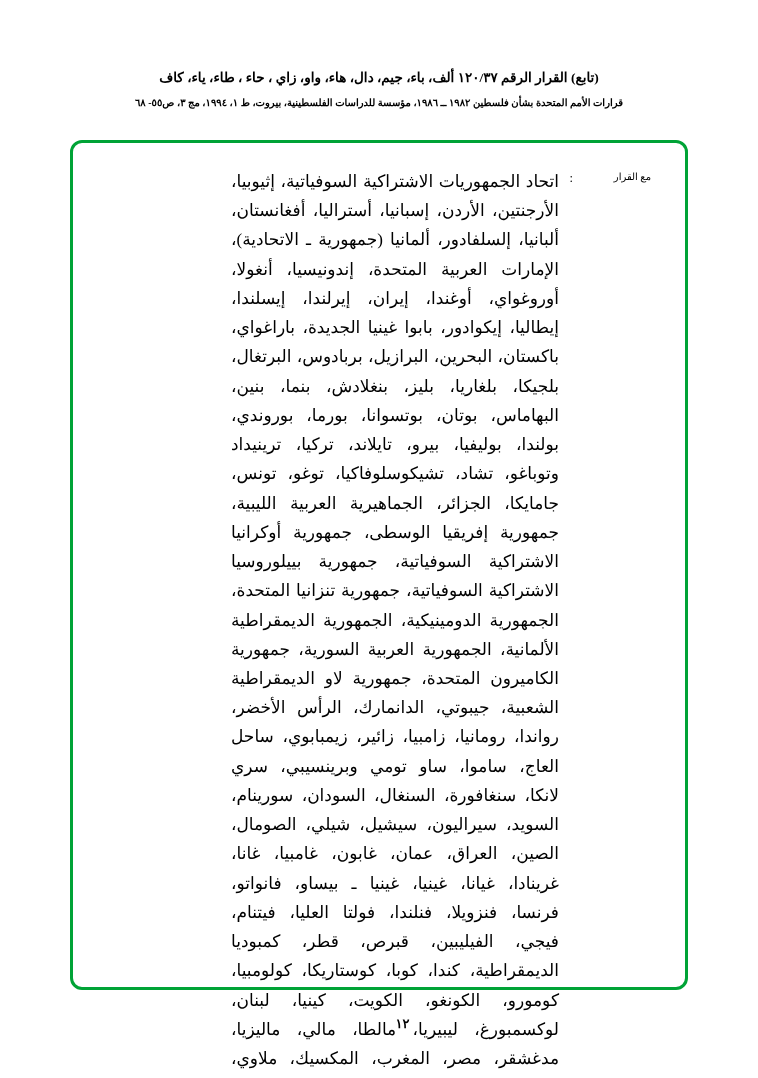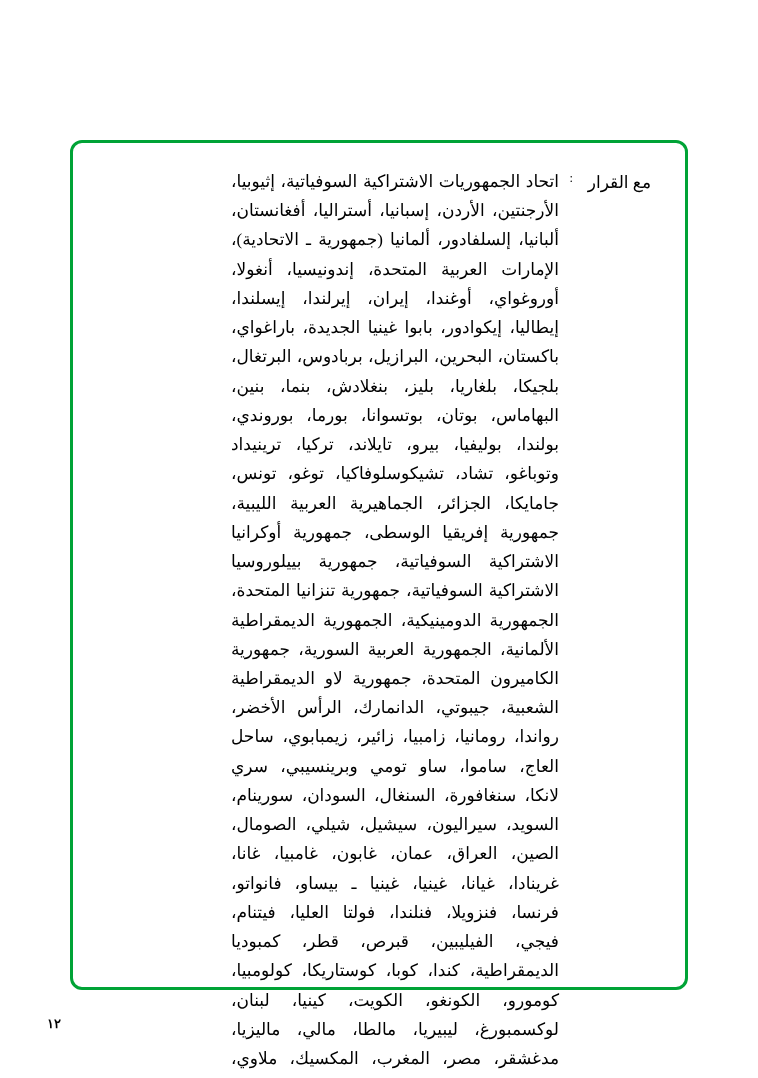--- a/index.html
+++ b/index.html
@@ -59,21 +59,21 @@
     width: 420px;
     direction: rtl;
   }
   .content-row {
     display: flex;
     flex-direction: row;
     align-items: flex-start;
   }
   .label-cell {
     flex: 0 0 78px;
-    font-size: 17px;
+    font-size: 10px;
     line-height: 1.72;
     white-space: nowrap;
     padding-top: 1px;
   }
   .colon-cell {
     flex: 0 0 14px;
     font-size: 12.5px;
     line-height: 1.72;
     padding-top: 1px;
   }
@@ -83,32 +83,36 @@
     line-height: 1.72;
     text-align: justify;
     text-justify: inter-word;
     word-spacing: 0.5px;
   }
   .page-number {
     position: absolute;
     bottom: 46px;
     left: 0;
     right: 0;
-    text-align: left;
+    text-align: center;
     font-size: 13px;
     font-weight: bold;
     direction: rtl;
     padding-left: 47px;
   }
 </style>
 </head>
 <body>
 
 <div class="page">
 
+  <div class="header">
+    <div class="header-title">(تابع) القرار الرقم ١٢٠/٣٧ ألف، باء، جيم، دال، هاء، واو، زاي ، حاء ، طاء، ياء، كاف</div>
+    <div class="header-source">قرارات الأمم المتحدة بشأن فلسطين ١٩٨٢ ــ ١٩٨٦، مؤسسة للدراسات الفلسطينية، بيروت، ط ١، ١٩٩٤، مج ٣، ص٥٥- ٦٨</div>
+  </div>
 
   <div class="frame">
     <div class="content">
       <div class="content-row">
         <div class="label-cell">مع القرار</div>
         <div class="colon-cell">:</div>
         <div class="body-cell">اتحاد الجمهوريات الاشتراكية السوفياتية، إثيوبيا، الأرجنتين، الأردن، إسبانيا، أستراليا، أفغانستان، ألبانيا، إلسلفادور، ألمانيا (جمهورية ـ الاتحادية)، الإمارات العربية المتحدة، إندونيسيا، أنغولا، أوروغواي، أوغندا، إيران، إيرلندا، إيسلندا، إيطاليا، إيكوادور، بابوا غينيا الجديدة، باراغواي، باكستان، البحرين، البرازيل، بربادوس، البرتغال، بلجيكا، بلغاريا، بليز، بنغلادش، بنما، بنين، البهاماس، بوتان، بوتسوانا، بورما، بوروندي، بولندا، بوليفيا، بيرو، تايلاند، تركيا، ترينيداد وتوباغو، تشاد، تشيكوسلوفاكيا، توغو، تونس، جامايكا، الجزائر، الجماهيرية العربية الليبية، جمهورية إفريقيا الوسطى، جمهورية أوكرانيا الاشتراكية السوفياتية، جمهورية بييلوروسيا الاشتراكية السوفياتية، جمهورية تنزانيا المتحدة، الجمهورية الدومينيكية، الجمهورية الديمقراطية الألمانية، الجمهورية العربية السورية، جمهورية الكاميرون المتحدة، جمهورية لاو الديمقراطية الشعبية، جيبوتي، الدانمارك، الرأس الأخضر، رواندا، رومانيا، زامبيا، زائير، زيمبابوي، ساحل العاج، ساموا، ساو تومي وبرينسيبي، سري لانكا، سنغافورة، السنغال، السودان، سورينام، السويد، سيراليون، سيشيل، شيلي، الصومال، الصين، العراق، عمان، غابون، غامبيا، غانا، غرينادا، غيانا، غينيا، غينيا ـ بيساو، فانواتو، فرنسا، فنزويلا، فنلندا، فولتا العليا، فيتنام، فيجي، الفيليبين، قبرص، قطر، كمبوديا الديمقراطية، كندا، كوبا، كوستاريكا، كولومبيا، كومورو، الكونغو، الكويت، كينيا، لبنان، لوكسمبورغ، ليبيريا، مالطا، مالي، ماليزيا، مدغشقر، مصر، المغرب، المكسيك، ملاوي، ملديف، المملكة العربية السعودية، المملكة المتحدة لبريطانيا</div>
       </div>
     </div>
   </div>

